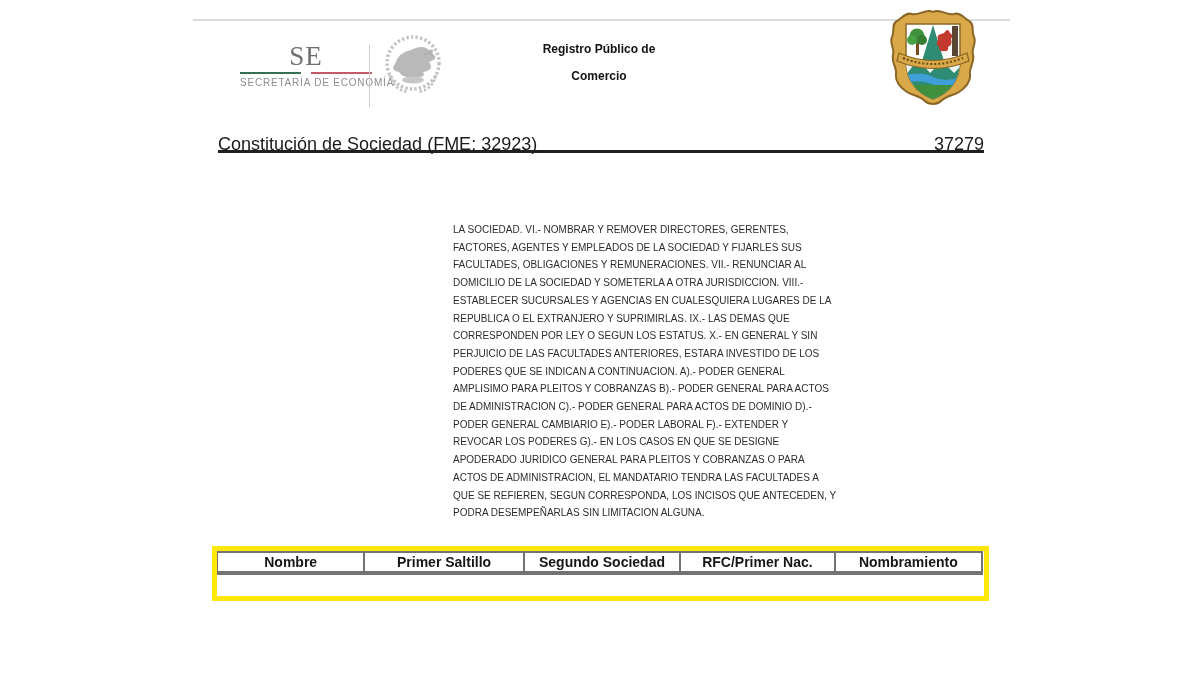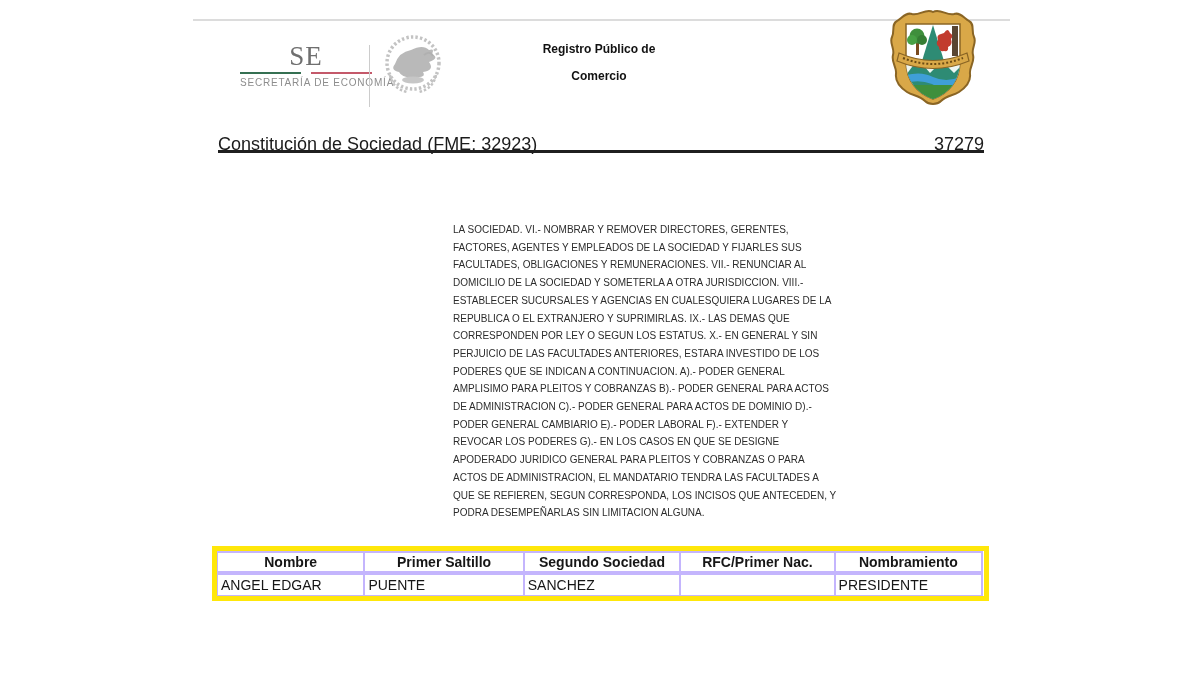--- a/index.html
+++ b/index.html
@@ -41,21 +41,21 @@
   
   .body-text{
     left:453px;top:221px;width:545px;font-size:10px;line-height:17.7px;
     color:#2c2c2c;white-space:pre-line;
   }
   
   .officers-wrap{left:216px;top:551px;}
   table.officers{border-collapse:collapse;table-layout:fixed;width:767px;
     font-size:14px;color:#161616;}
   table.officers th,table.officers td{
-    border:2px solid #c4b5fd;overflow:hidden;white-space:nowrap;
+    border:2px solid #737373;overflow:hidden;white-space:nowrap;
   }
   table.officers th{height:18px;font-weight:bold;text-align:center;padding:0 2px;
     border-bottom-width:4px;}
   table.officers td{height:20px;text-align:left;padding:0 3px;}
   
   .highlight-box{
     left:212px;top:546px;width:777px;height:55px;border:5px solid #ffe70a;
     box-sizing:border-box;background:transparent;pointer-events:none;
   }
 </style>
@@ -157,26 +157,19 @@
       <thead>
         <tr>
             <th>Nombre</th>
             <th>Primer Saltillo</th>
             <th>Segundo Sociedad</th>
             <th>RFC/Primer Nac.</th>
             <th>Nombramiento</th>
           </tr>
       </thead>
       <tbody>
-          <tr>
-            <td>ANGEL EDGAR</td>
-            <td>PUENTE</td>
-            <td>SANCHEZ</td>
-            <td></td>
-            <td>PRESIDENTE</td>
-          </tr>
         </tbody>
     </table>
   </div>
 
   <div class="abs highlight-box" style="border-color: rgb(255, 231, 10);"></div>
 
 </div>
 
 </body></html>

